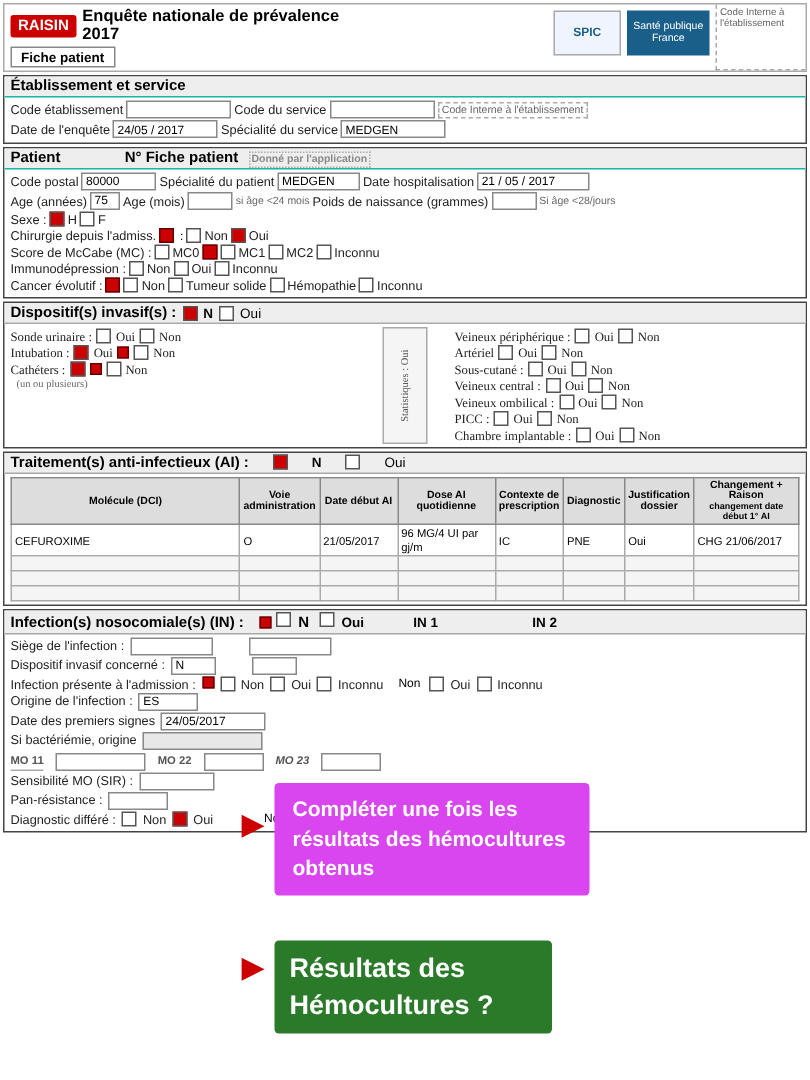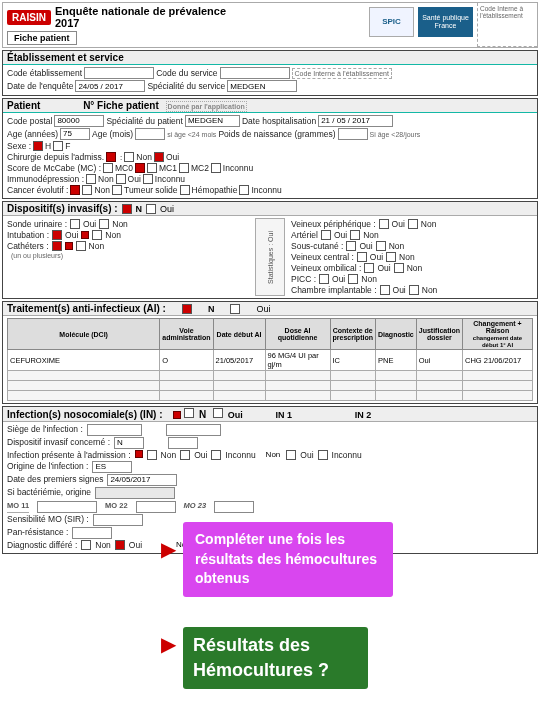--- a/index.html
+++ b/index.html
@@ -241,21 +241,21 @@
       <div class="input-box small" style="width:55px;">
         <span>MEDGEN</span>
       </div>
       <span class="label">Date hospitalisation</span>
       <div class="input-box medium" style="width:75px;">
         <span>21 / 05 / 2017</span>
       </div>
     </div>
     <div class="form-row">
       <span class="label">Age (années)</span>
-      <div class="input-box" style="width:30px;">
+      <div class="input-box" style="width:20px;">
         <span>75</span>
       </div>
       <span class="label">Age (mois)</span>
       <div class="input-box" style="width:30px;"></div>
       <span style="font-size:7px; color:#666;">si âge &lt;24 mois</span>
       <span class="label">Poids de naissance (grammes)</span>
       <div class="input-box" style="width:30px;"></div>
       <span style="font-size:7px; color:#666;">Si âge &lt;28/jours</span>
     </div>
     <div class="form-row">
@@ -310,21 +310,21 @@
   </div>
 
   <div class="section" style="position:relative;">
     <div style="display:flex; align-items:center; gap:4px; background:#eee; margin:-2px -4px 2px -4px; padding:1px 4px; border-bottom:1px solid #aaa;">
       <span style="font-weight:bold; font-size:10px;">Dispositif(s) invasif(s) :</span>
       <div class="cb checked"></div>
       <span style="font-weight:bold; font-size:9px;">N</span>
       <div class="cb"></div>
       <span style="font-size:9px;">Oui</span>
     </div>
-    <div style="display:grid; grid-template-columns:1fr auto 1fr; gap:2px;">
+    <div style="display:grid; grid-template-columns:1fr auto 1fr; gap:14px;font-family:Liberation Serif, serif;">
 
       <div>
         <div class="invasif-row">
           <span class="label">Sonde urinaire :</span>
           <div class="cb"></div>
           <span class="label">Oui</span>
           <div class="cb"></div>
           <span class="label">Non</span>
         </div>
         <div class="invasif-row">
@@ -397,21 +397,21 @@
           <div class="cb"></div>
           <span class="label">Oui</span>
           <div class="cb"></div>
           <span class="label">Non</span>
         </div>
       </div>
     </div>
   </div>
 
   <div class="section">
-    <div style="display:flex; align-items:center; gap:16px; background:#eee; margin:-2px -4px 2px -4px; padding:1px 4px; border-bottom:1px solid #aaa;">
+    <div style="display:flex; align-items:flex-start; gap:16px; background:#eee; margin:-2px -4px 2px -4px; padding:1px 4px; border-bottom:1px solid #aaa;">
       <span style="font-weight:bold; font-size:10px;">Traitement(s) anti-infectieux (AI) :</span>
       <div class="cb checked"></div>
       <span style="font-weight:bold; font-size:9px;">N</span>
       <div class="cb"></div>
       <span style="font-size:9px;">Oui</span>
     </div>
     <table class="trt-table">
       <thead>
         <tr>
           <th>Molécule (DCI)</th>

